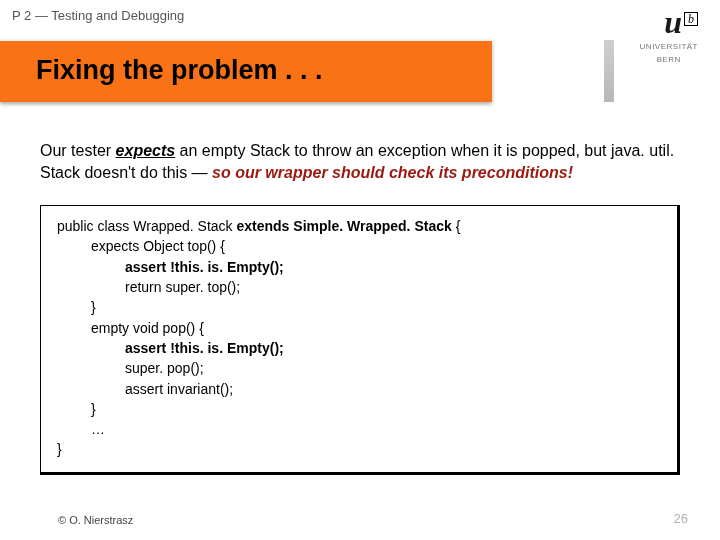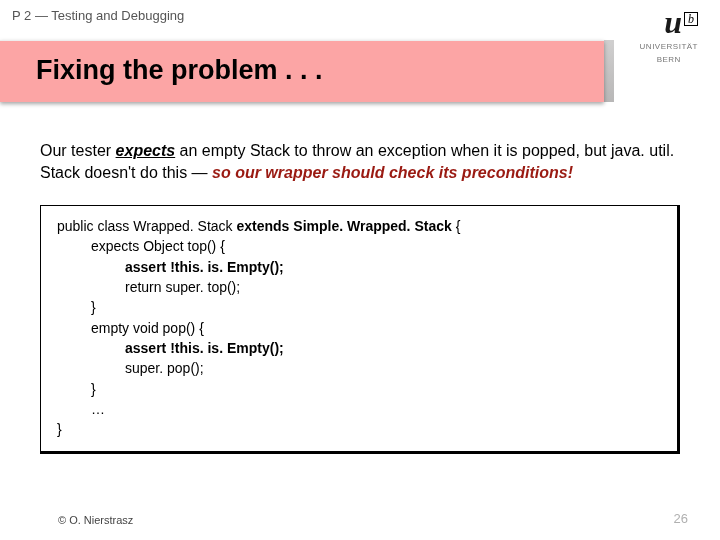--- a/index.html
+++ b/index.html
@@ -35,22 +35,22 @@
     text-align: center; line-height: 12px;
     margin-bottom: 12px;
   }
   .logo-sub {
     font-size: 8px; color: #777;
     letter-spacing: 0.5px; margin-top: 4px;
     text-align: center;
   }
   .title-bar {
     position: absolute; top: 40px; left: 0;
-    width: 604px; height: 62px;
-    background: #fca5a5;
+    width: 492px; height: 62px;
+    background: #f97316;
     box-shadow: 0 2px 4px rgba(0,0,0,0.35);
     border-top: 1px solid #eee;
   }
   .title-bar h1 {
     font-size: 27px; font-weight: bold;
     padding: 14px 0 0 36px;
   }
   .decor {
     position: absolute; top: 40px; left: 604px;
     width: 10px; height: 62px;
@@ -112,20 +112,21 @@
 
   <div class="code-box">
     <div class="l"><span>public class Wrapped. Stack </span><b>extends Simple. Wrapped. Stack</b><span> {</span></div>
     <div class="l i1">expects Object top() {</div>
     <div class="l i2"><b>assert !this. is. Empty();</b></div>
     <div class="l i2">return super. top();</div>
     <div class="l i1">}</div>
     <div class="l i1">empty void pop() {</div>
     <div class="l i2"><b>assert !this. is. Empty();</b></div>
     <div class="l i2">super. pop();</div>
+    <div class="l i2">assert invariant();</div>
     <div class="l i1">}</div>
     <div class="l i1">…</div>
     <div class="l">}</div>
   </div>
 </div>
 
 <div class="footer">© O. Nierstrasz</div>
 <div class="pagenum">26</div>
 
 </body></html>

